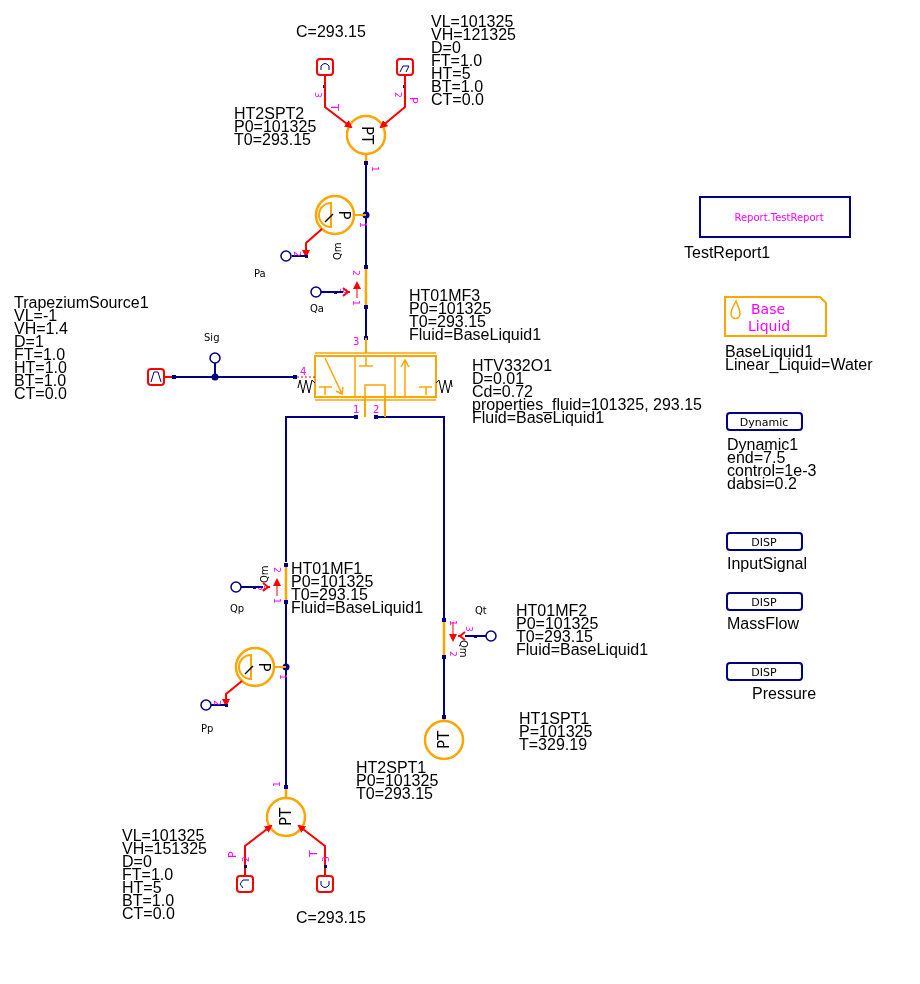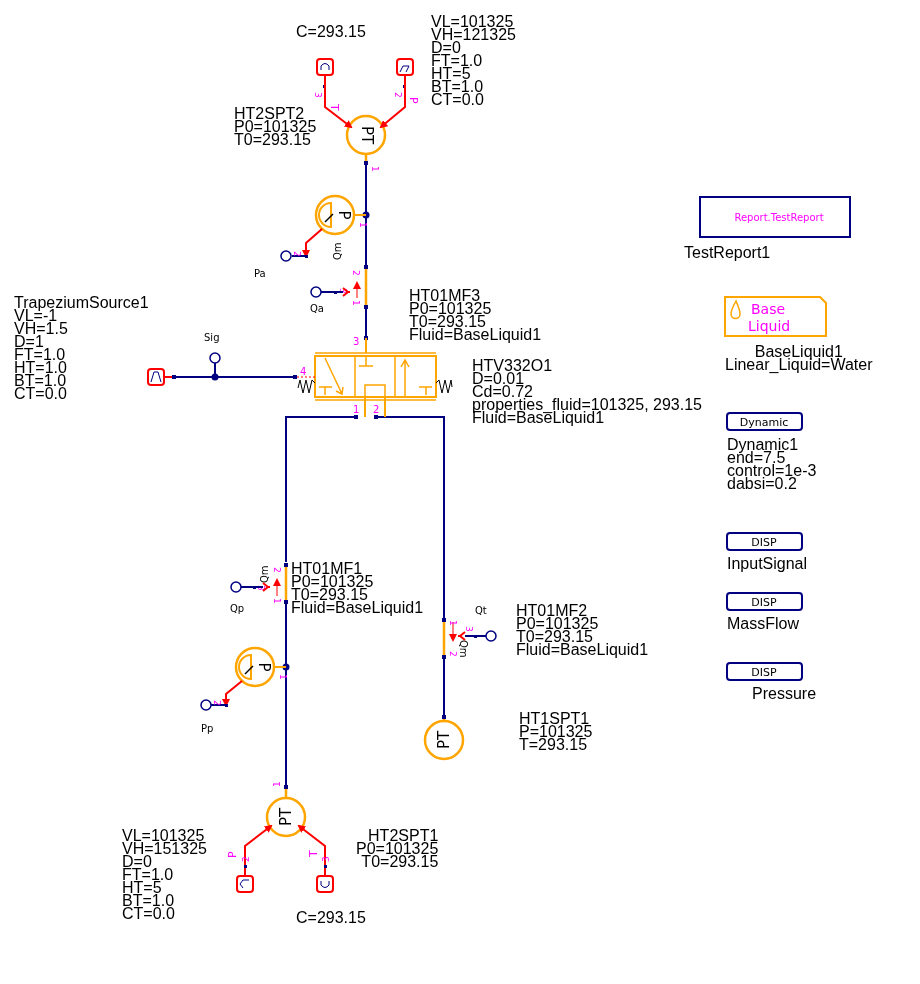--- a/index.html
+++ b/index.html
@@ -239,27 +239,27 @@
   <g>
     <rect x="727" y="663" width="75" height="17" rx="3" fill="#fff" stroke="#000080" stroke-width="2"></rect>
     <text x="764" y="676" font-size="11" fill="#000" text-anchor="middle">DISP</text>
   </g>
 </svg>
 
 <div class="lbl" style="left:296px; top:25px;"><div>C=293.15</div></div>
 <div class="lbl" style="left:431px; top:15px;"><div>VL=101325</div><div>VH=121325</div><div>D=0</div><div>FT=1.0</div><div>HT=5</div><div>BT=1.0</div><div>CT=0.0</div></div>
 <div class="lbl" style="left:234px; top:107px;"><div>HT2SPT2</div><div>P0=101325</div><div>T0=293.15</div></div>
 <div class="lbl" style="left:409px; top:245px;margin-top:44px;"><div>HT01MF3</div><div>P0=101325</div><div>T0=293.15</div><div>Fluid=BaseLiquid1</div></div>
-<div class="lbl" style="left:14px; top:296px;"><div>TrapeziumSource1</div><div>VL=-1</div><div>VH=1.5</div><div>D=1</div><div>FT=1.0</div><div>HT=1.0</div><div>BT=1.0</div><div>CT=0.0</div></div>
+<div class="lbl" style="left:14px; top:296px;"><div>TrapeziumSource1</div><div>VL=-1</div><div>VH=1.4</div><div>D=1</div><div>FT=1.0</div><div>HT=1.0</div><div>BT=1.0</div><div>CT=0.0</div></div>
 <div class="lbl" style="left:472px; top:359px;"><div>HTV332O1</div><div>D=0.01</div><div>Cd=0.72</div><div>properties_fluid=101325, 293.15</div><div>Fluid=BaseLiquid1</div></div>
 <div class="lbl" style="left:291px; top:562px;"><div>HT01MF1</div><div>P0=101325</div><div>T0=293.15</div><div>Fluid=BaseLiquid1</div></div>
 <div class="lbl" style="left:516px; top:604px;"><div>HT01MF2</div><div>P0=101325</div><div>T0=293.15</div><div>Fluid=BaseLiquid1</div></div>
-<div class="lbl" style="left:477px; top:712px;margin-left:42px;"><div>HT1SPT1</div><div>P=101325</div><div>T=293.15</div></div>
-<div class="lbl" style="left:356px; top:829px;text-align:right;"><div>HT2SPT1</div><div>P0=101325</div><div>T0=293.15</div></div>
+<div class="lbl" style="left:477px; top:712px;margin-left:42px;"><div>HT1SPT1</div><div>P=101325</div><div>T=329.19</div></div>
+<div class="lbl" style="left:356px; top:761px;"><div>HT2SPT1</div><div>P0=101325</div><div>T0=293.15</div></div>
 <div class="lbl" style="left:122px; top:829px;"><div>VL=101325</div><div>VH=151325</div><div>D=0</div><div>FT=1.0</div><div>HT=5</div><div>BT=1.0</div><div>CT=0.0</div></div>
 <div class="lbl" style="left:296px; top:911px;"><div>C=293.15</div></div>
 
 <div class="lbl" style="left:684px; top:246px;">TestReport1</div>
-<div class="lbl" style="left:725px; top:345px;text-align:center;"><div>BaseLiquid1</div><div>Linear_Liquid=Water</div></div>
+<div class="lbl" style="left:725px; top:345px;"><div>BaseLiquid1</div><div>Linear_Liquid=Water</div></div>
 <div class="lbl" style="left:727px; top:438px;"><div>Dynamic1</div><div>end=7.5</div><div>control=1e-3</div><div>dabsi=0.2</div></div>
 <div class="lbl" style="left:727px; top:557px;">InputSignal</div>
 <div class="lbl" style="left:727px; top:617px;">MassFlow</div>
 <div class="lbl" style="left:727px; top:687px;margin-left:25px;">Pressure</div>
 
 </body></html>

